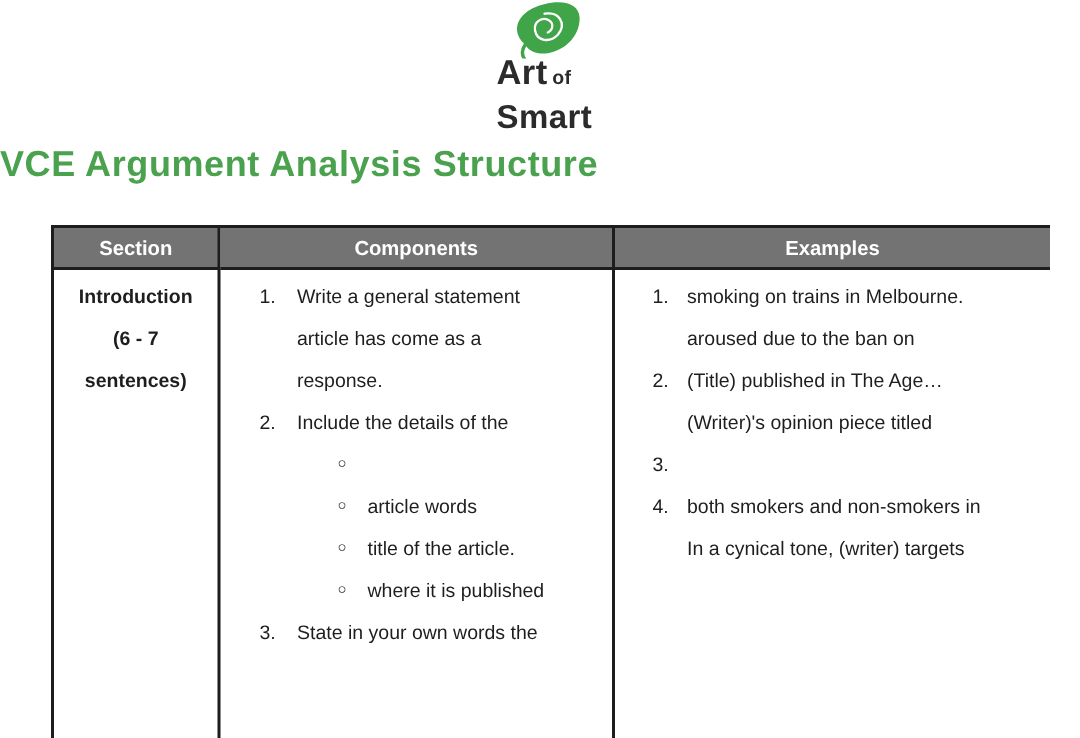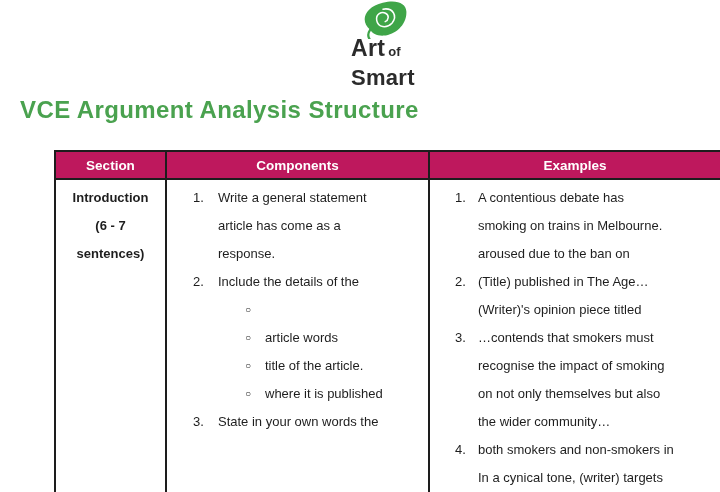--- a/index.html
+++ b/index.html
@@ -1,34 +1,34 @@
 <!DOCTYPE html>
 <html><head>
 <meta charset="utf-8">
 <style>
   html,body{margin:0;padding:0;background:#ffffff;font-family:"Liberation Sans",sans-serif;}
-  .page{position:relative;width:700px;height:492px;overflow:hidden;background:#ffffff;margin-left:20px;}
+  .page{position:relative;width:700px;height:492px;overflow:hidden;background:#ffffff;}
 
   
   .leaf{position:absolute;left:334px;top:1px;width:60px;height:38px;}
   .logo-text{position:absolute;left:331px;top:35px;color:#2b2b2b;}
   .logo-line1{font-size:23px;font-weight:700;line-height:26px;letter-spacing:0.3px;}
   .logo-of{font-size:13px;font-weight:600;margin-left:3px;}
   .logo-line2{font-size:22px;font-weight:700;line-height:26px;letter-spacing:0.3px;}
 
   
   .title{position:absolute;left:0;top:96px;width:720px;text-align:left;
          font-size:24px;font-weight:700;color:#4aa24f;letter-spacing:0.4px;}
 
   
   .table{position:absolute;left:34px;top:150px;width:664px;border:2px solid #1d1d1d;}
   .row{display:grid;grid-template-columns:111px 263px 290px;}
   .cell{border-right:2px solid #1d1d1d;overflow:hidden;box-sizing:border-box;}
   .cell:last-child{border-right:none;}
-  .thead .cell{background:#be185d;color:#ffffff;font-weight:700;font-size:13.5px;
+  .thead .cell{background:#737373;color:#ffffff;font-weight:700;font-size:13.5px;
                text-align:center;height:28px;line-height:28px;border-bottom:2px solid #1d1d1d;}
   .tbody{height:340px;}
   .tbody .cell{padding-top:4px;font-size:13px;color:#1e1e1e;height:336px;}
 
   .section-cell{text-align:center;font-weight:700;padding-top:209px;line-height:28px;font-size:13px;}
 
   .li{display:flex;line-height:28px;padding-left:26px;}
   .li .marker{flex:0 0 25px;}
   .li.sub{padding-left:78px;}
   .li.sub .marker{flex:0 0 20px;font-size:10px;}
@@ -108,40 +108,33 @@
             <span class="marker">3.</span>
             <div class="lines">
               <div>State in your own words the</div>
             </div>
           </div>
         </div>
       <div class="cell examples-cell">
           <div class="li">
             <span class="marker">1.</span>
             <div class="lines">
-              <div>A contentious debate has</div>
               <div>smoking on trains in Melbourne.</div>
               <div>aroused due to the ban on</div>
             </div>
           </div>
           <div class="li">
             <span class="marker">2.</span>
             <div class="lines">
               <div>(Title) published in The Age…</div>
               <div>(Writer)'s opinion piece titled</div>
             </div>
           </div>
           <div class="li">
             <span class="marker">3.</span>
-            <div class="lines">
-              <div>…contends that smokers must</div>
-              <div>recognise the impact of smoking</div>
-              <div>on not only themselves but also</div>
-              <div>the wider community…</div>
-            </div>
           </div>
           <div class="li">
             <span class="marker">4.</span>
             <div class="lines">
               <div>both smokers and non-smokers in</div>
               <div>In a cynical tone, (writer) targets</div>
             </div>
           </div>
         </div>
     </div>

